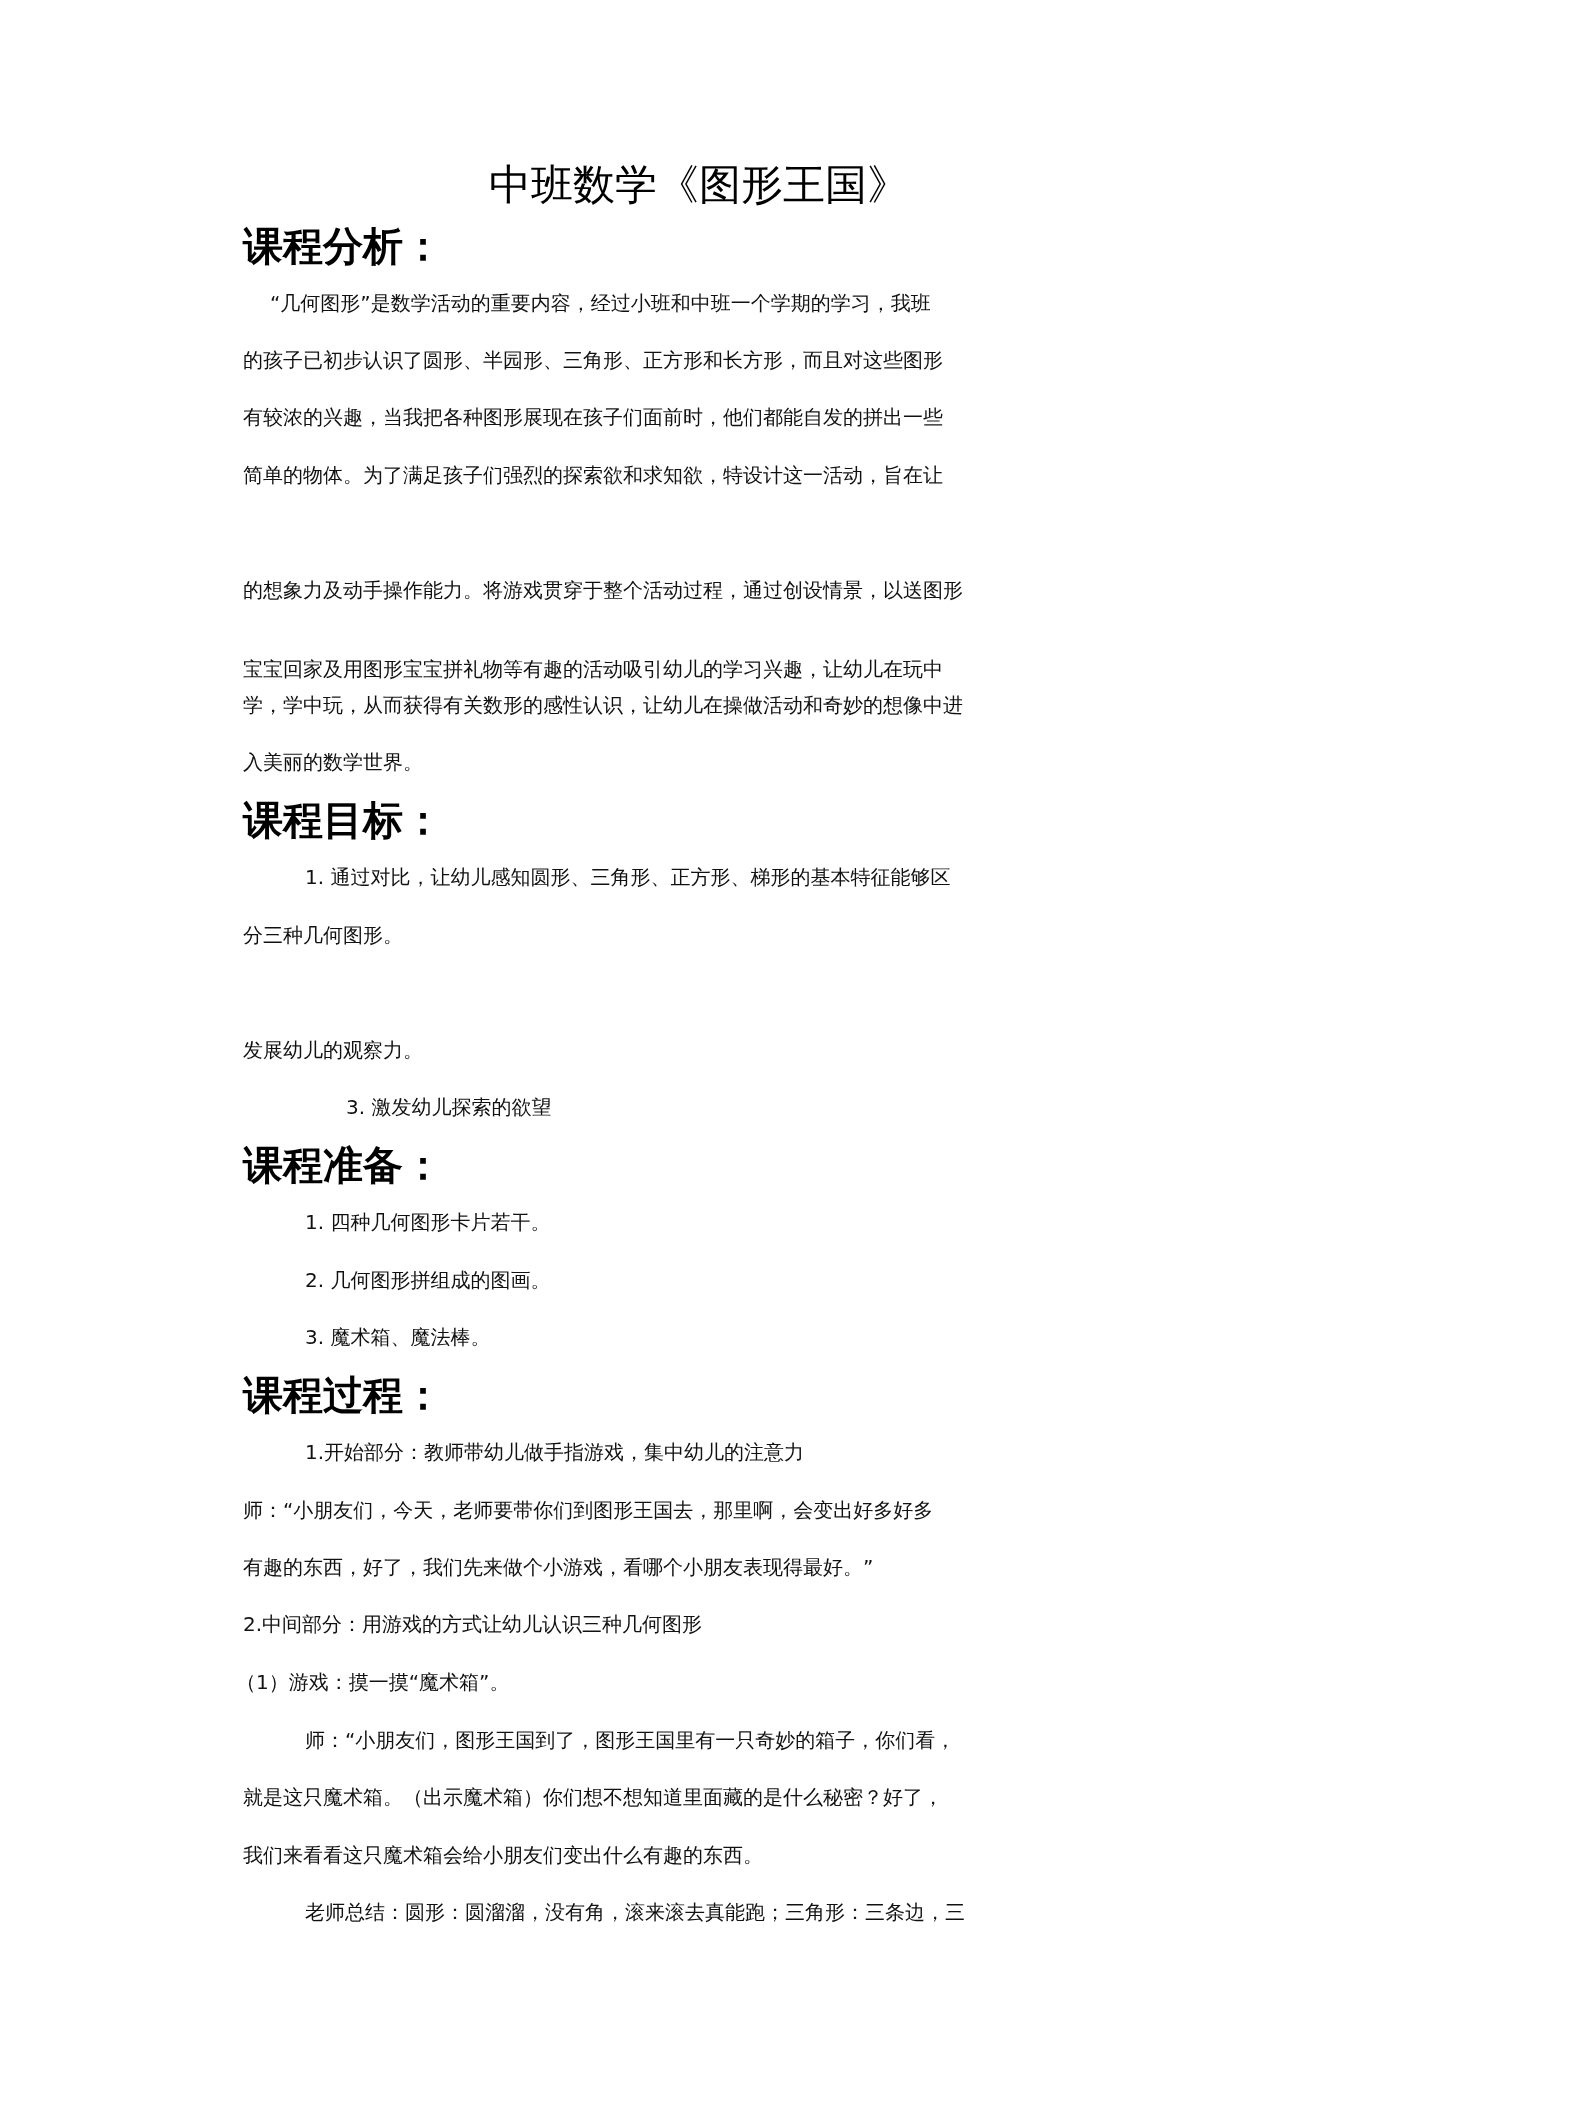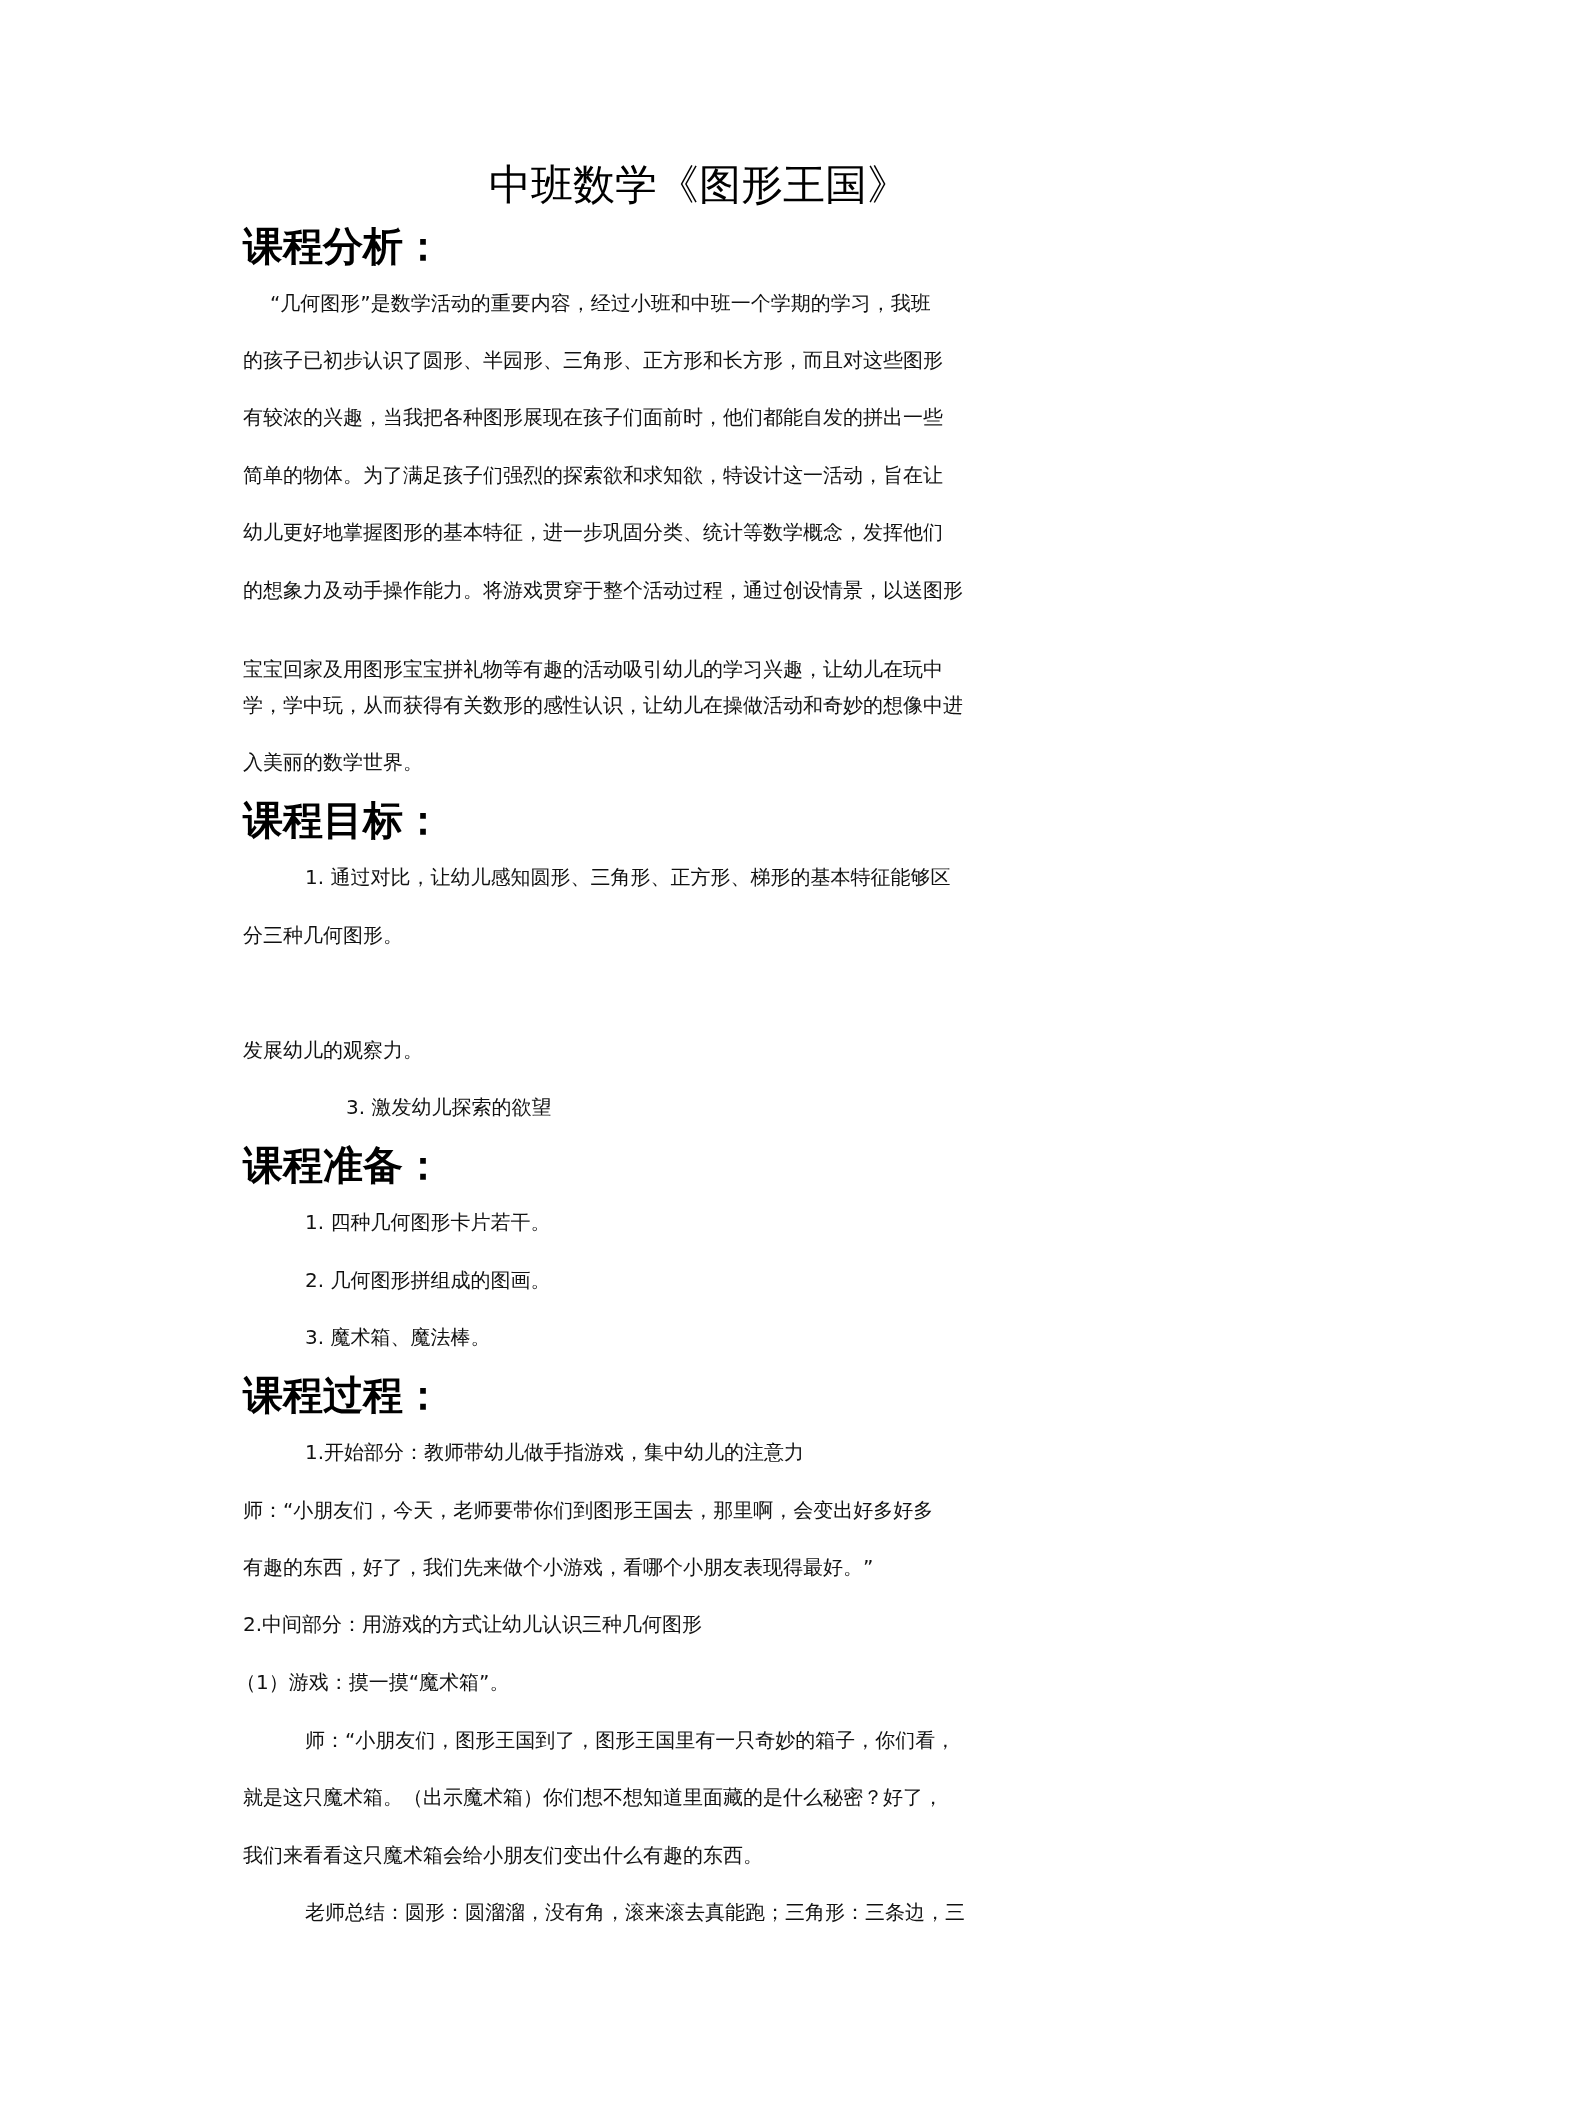--- a/index.html
+++ b/index.html
@@ -16,21 +16,20 @@
 <body>
 
 <div class="page">
   <div class="title">中班数学《图形王国》</div>
 
   <div class="line heading" style="top:226px;">课程分析：</div>
   <div class="line" style="top:283px; left:270px;">“几何图形”是数学活动的重要内容，经过小班和中班一个学期的学习，我班</div>
   <div class="line" style="top:340px;">的孩子已初步认识了圆形、半园形、三角形、正方形和长方形，而且对这些图形</div>
   <div class="line" style="top:397px;">有较浓的兴趣，当我把各种图形展现在孩子们面前时，他们都能自发的拼出一些</div>
   <div class="line" style="top:455px;">简单的物体。为了满足孩子们强烈的探索欲和求知欲，特设计这一活动，旨在让</div>
-  <div class="line" style="top:512px;">幼儿更好地掌握图形的基本特征，进一步巩固分类、统计等数学概念，发挥他们</div>
   <div class="line" style="top:570px;">的想象力及动手操作能力。将游戏贯穿于整个活动过程，通过创设情景，以送图形</div>
   <div class="line" style="top:627px;margin-top:22px;">宝宝回家及用图形宝宝拼礼物等有趣的活动吸引幼儿的学习兴趣，让幼儿在玩中</div>
   <div class="line" style="top:685px;">学，学中玩，从而获得有关数形的感性认识，让幼儿在操做活动和奇妙的想像中进</div>
   <div class="line" style="top:742px;">入美丽的数学世界。</div>
 
   <div class="line heading" style="top:800px;">课程目标：</div>
   <div class="line indent" style="top:857px;">1. 通过对比，让幼儿感知圆形、三角形、正方形、梯形的基本特征能够区</div>
   <div class="line" style="top:915px;">分三种几何图形。</div>
   <div class="line" style="top:1030px;">发展幼儿的观察力。</div>
   <div class="line indent" style="top:1087px;margin-left:41px;">3. 激发幼儿探索的欲望</div>

